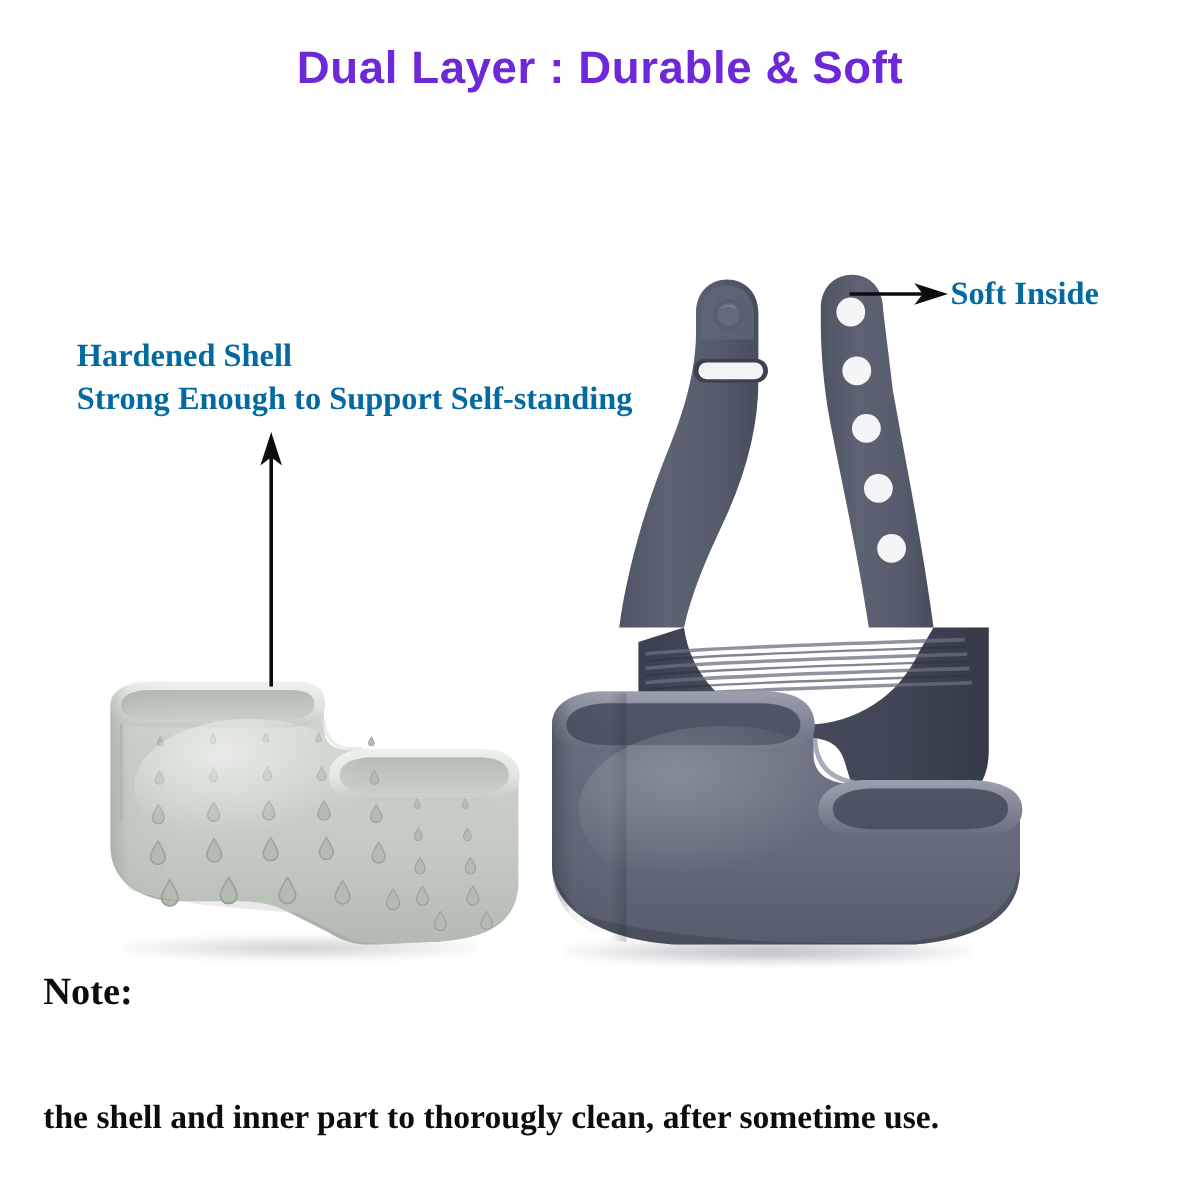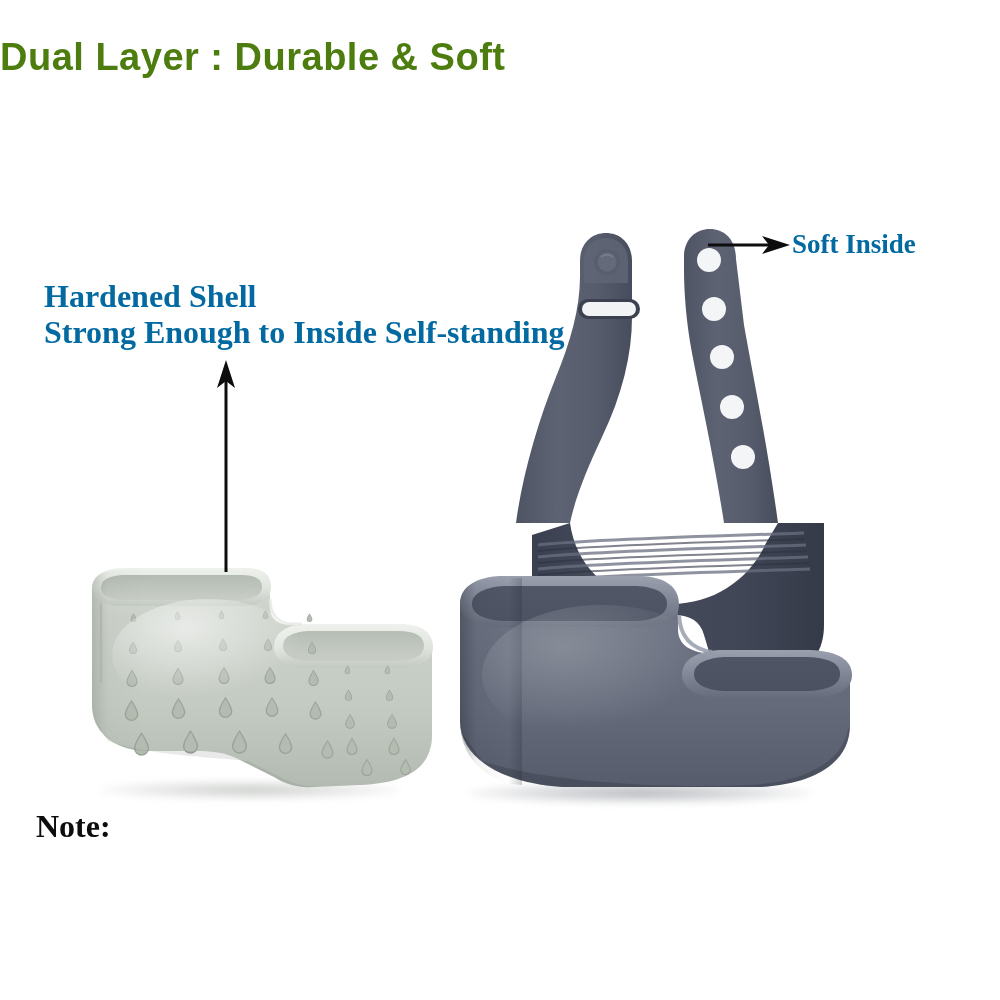--- a/index.html
+++ b/index.html
@@ -16,41 +16,41 @@
     font-family: "Liberation Serif", serif;
     color: #111111;
   }
 
   
   .headline {
     position: absolute;
     left: 0;
     top: 36px;
     width: 1000px;
-    text-align: left;
+    text-align: center;
     font-family: "Liberation Sans", sans-serif;
     font-weight: bold;
     font-size: 38px;
     letter-spacing: 0.5px;
-    color: #4d7c0f;
+    color: #6d28d9;
     white-space: nowrap;
   }
 
   
   .callout {
     position: absolute;
     font-family: "Liberation Serif", serif;
     font-weight: bold;
     color: #0369a1;
     white-space: nowrap;
   }
   #callout-hardened {
-    left: 44px;
+    left: 64px;
     top: 278px;
-    font-size: 32px;
+    font-size: 27px;
     line-height: 36px;
   }
   #callout-soft {
     left: 792px;
     top: 229px;
     font-size: 27px;
   }
 
   
   .arrow-svg {
@@ -453,30 +453,31 @@
         <ellipse cx="150" cy="470" rx="120" ry="70" fill="url(#bowlGloss)"></ellipse>
         <path d="M30 556 C90 576 200 584 300 580 C356 576 390 556 396 524
                  L398 520 C398 556 366 578 310 582 L110 582
                  C56 579 20 558 10 528 Z" fill="rgba(26,30,40,0.22)"></path>
       </svg>
     </div>
   </div>
 
   <div class="callout" id="callout-hardened">
     <div>Hardened Shell</div>
-    <div>Strong Enough to Inside Self-standing</div>
+    <div>Strong Enough to Support Self-standing</div>
   </div>
 
   <svg class="arrow-svg" id="arrow-up-shell" viewBox="0 0 40 216">
     <line x1="20" y1="214" x2="20" y2="18" stroke="#0d0d0d" stroke-width="3"></line>
     <path d="M20 2 L29 30 L20 23 L11 30 Z" fill="#0d0d0d"></path>
   </svg>
 
   <div class="callout" id="callout-soft">Soft Inside</div>
 
   <svg class="arrow-svg" id="arrow-right-soft" viewBox="0 0 86 34">
     <line x1="2" y1="17" x2="66" y2="17" stroke="#0d0d0d" stroke-width="3"></line>
     <path d="M84 17 L56 26 L63 17 L56 8 Z" fill="#0d0d0d"></path>
   </svg>
 
   <div id="note-heading">Note:</div>
+  <div class="note-line" id="note-line-2">the shell and inner part to thorougly clean, after sometime use.</div>
 
 </div>
 
 </body></html>

